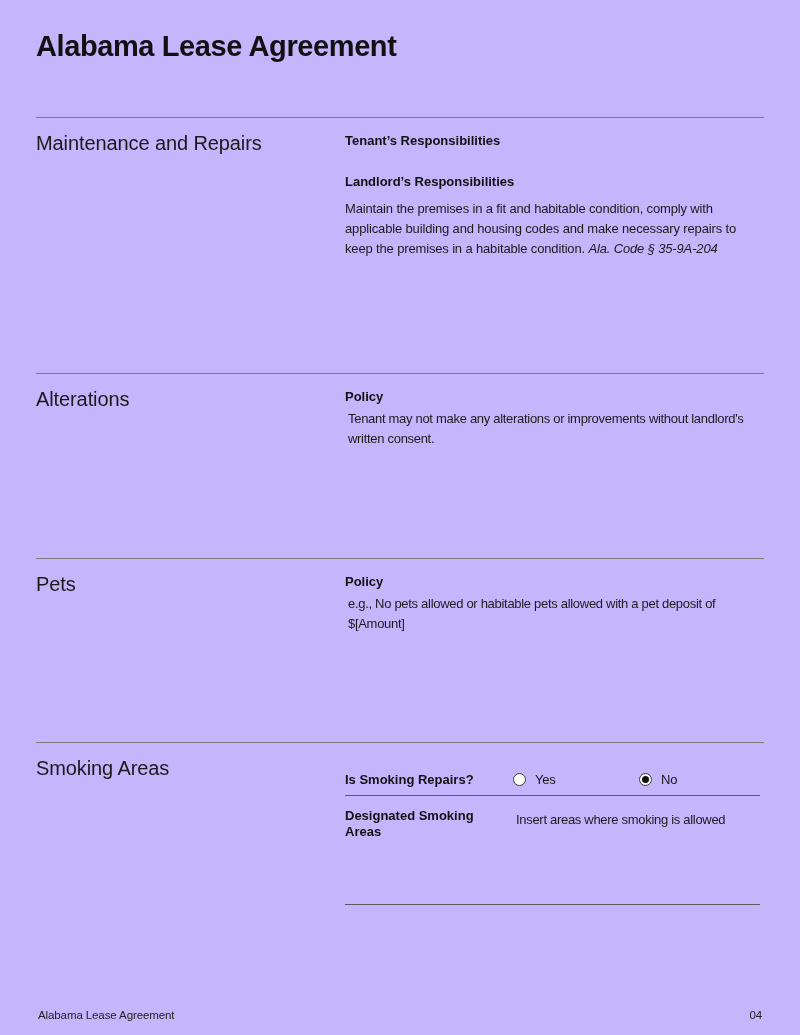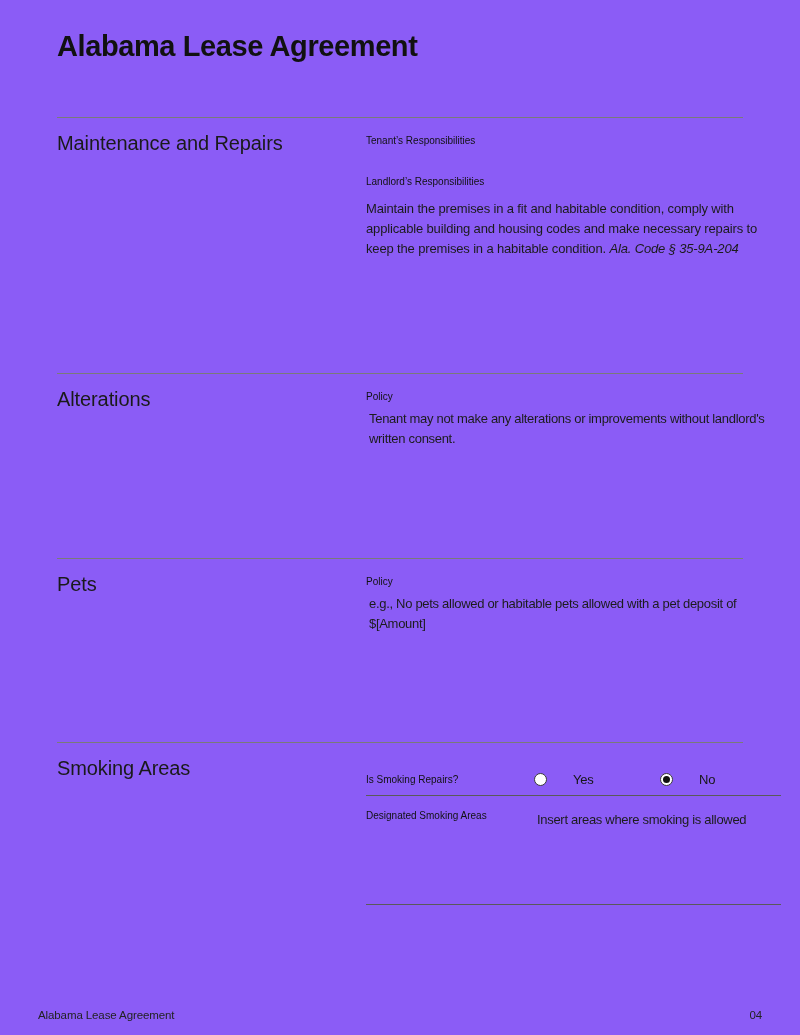--- a/index.html
+++ b/index.html
@@ -1,57 +1,57 @@
 <!DOCTYPE html>
 <html><head>
 <meta charset="utf-8">
 <style>
   * { margin:0; padding:0; box-sizing:border-box; }
   html,body { background:#e9e9e9; }
   .page {
-    width:800px; height:1035px; margin:0 auto; background:#8b5cf6;
+    width:800px; height:1035px; margin:0 auto; background:#c4b5fd;
     font-family:"Liberation Sans", sans-serif; color:#161616;
-    position:relative; padding:0 57px; overflow:hidden;
+    position:relative; padding:0 36px; overflow:hidden;
   }
   .doc-title {
     margin-top:31px; font-size:29px; line-height:30px; font-weight:bold;
     letter-spacing:-0.4px; color:#111;
   }
   .rule-full { border:none; border-top:1px solid #7a7a7a; height:0; }
   .rule-title { margin-top:56px; }
   .section {
     display:grid; grid-template-columns:309px 415px;
     padding-top:15px;
   }
   .sec-maintenance { height:255px; }
   .sec-alterations { height:184px; }
   .sec-pets        { height:183px; }
   .section-heading {
     font-size:20px; line-height:20px; font-weight:normal; color:#1a1a1a;
     letter-spacing:-0.1px;
   }
   .block-label {
-    font-size:10px; line-height:16px; font-weight:normal; color:#111;
+    font-size:13px; line-height:16px; font-weight:bold; color:#111;
   }
   .body-text {
     font-size:13px; line-height:20px; color:#1b1b1b; letter-spacing:-0.15px;
     margin-top:9px;
   }
   .body-text em { font-style:italic; }
   .block + .block { margin-top:25px; }
   .field-text {
     font-size:13px; line-height:20px; color:#1c1c1c; letter-spacing:-0.3px;
     margin-top:4px; padding-left:3px;
   }
   
   .smoke-right .smoke-row1 {
     display:grid; grid-template-columns:168px 126px auto; align-items:start;
     padding:14px 0 7px; border-bottom:1px solid #5a5a5a;
   }
-  .radio-option { display:flex; align-items:center; gap:26px; cursor:default; }
+  .radio-option { display:flex; align-items:center; gap:9px; cursor:default; }
   .radio-circle {
     width:13px; height:13px; border:1px solid #3a3a3a; border-radius:50%;
     display:inline-flex; align-items:center; justify-content:center; flex:0 0 auto;
     background:#fff;
   }
   .radio-circle .dot { width:7px; height:7px; border-radius:50%; background:transparent; }
   .radio-circle.checked .dot { background:#111; }
   .radio-label { font-size:13px; color:#161616; letter-spacing:-0.2px; }
   .smoke-row2 {
     display:grid; grid-template-columns:168px auto;

